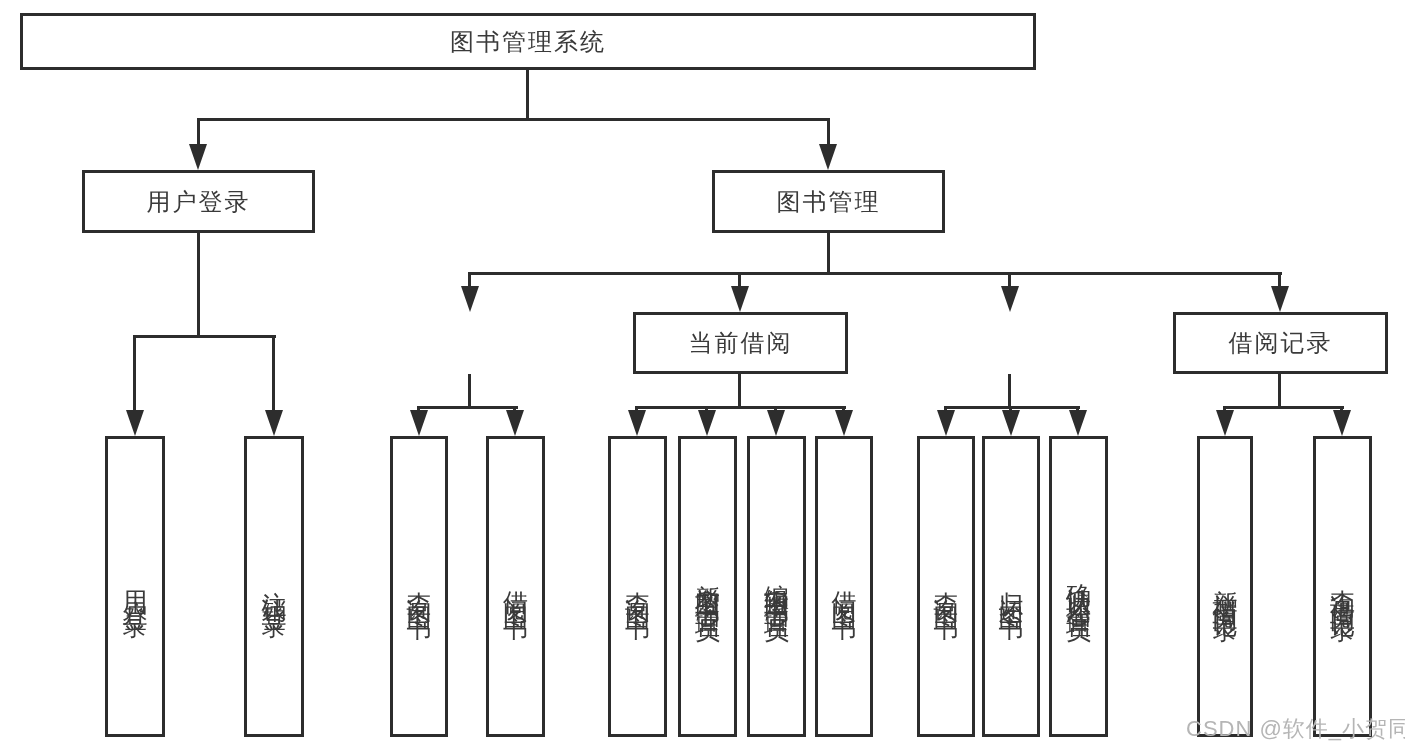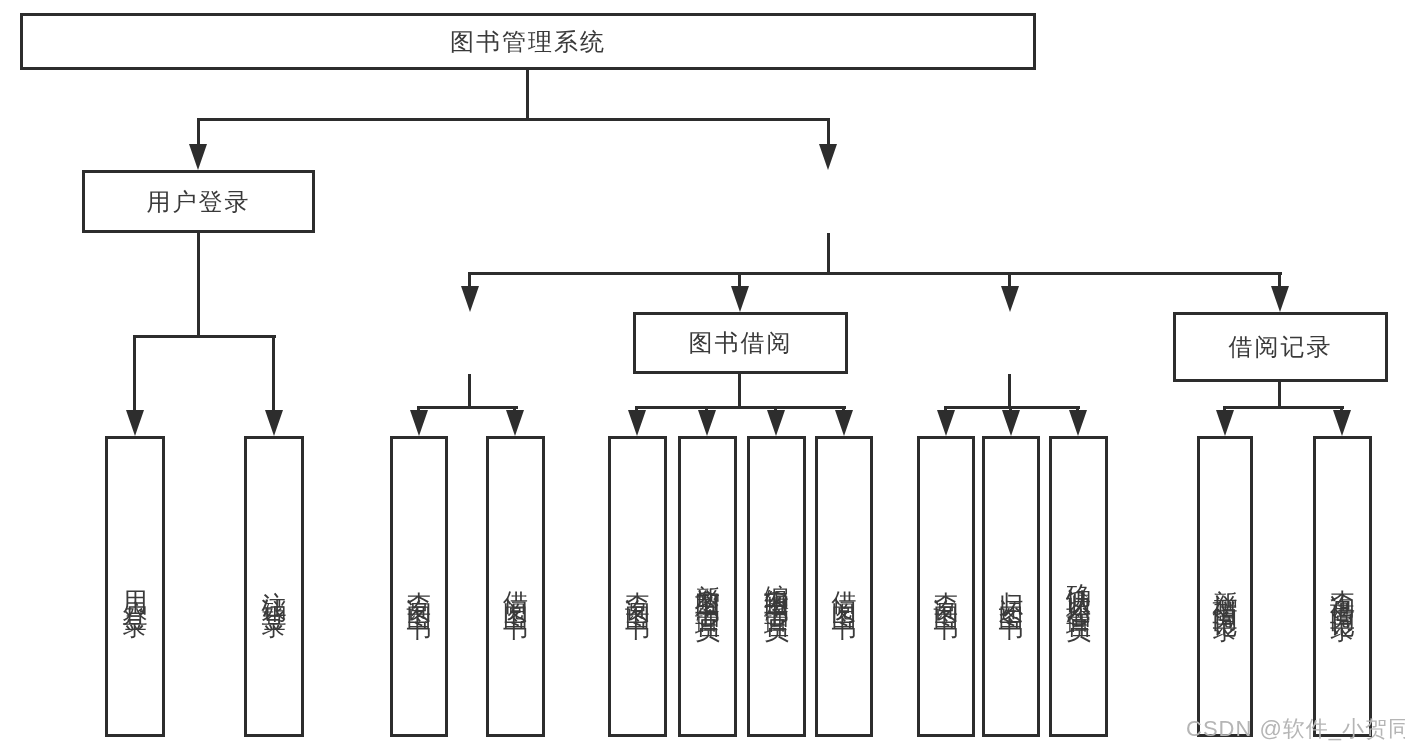--- a/index.html
+++ b/index.html
@@ -97,25 +97,28 @@
   <div class="arr" style="left:1216px;top:410px"></div>
   <div class="arr" style="left:1333px;top:410px"></div>
 
   <div class="box hbox" style="left:20px;top:13px;width:1016px;height:57px">
     <span>图书管理系统</span>
   </div>
 
   <div class="box hbox" style="left:82px;top:170px;width:233px;height:63px">
     <span>用户登录</span>
   </div>
+  <div class="box hbox" style="left:712px;top:170px;width:233px;height:63px">
+    <span>图书管理</span>
+  </div>
 
   <div class="box hbox" style="left:633px;top:312px;width:215px;height:62px">
-    <span>图书借阅</span>
+    <span>当前借阅</span>
   </div>
-  <div class="box hbox" style="left:1173px;top:312px;width:215px;height:70px">
+  <div class="box hbox" style="left:1173px;top:312px;width:215px;height:62px">
     <span>借阅记录</span>
   </div>
 
   <div class="box vbox sp-lg" style="left:105px;top:436px;width:60px;height:301px">
     <span class="vtext">用户登录</span>
   </div>
   <div class="box vbox sp-lg" style="left:244px;top:436px;width:60px;height:301px">
     <span class="vtext">注销登录</span>
   </div>
 

